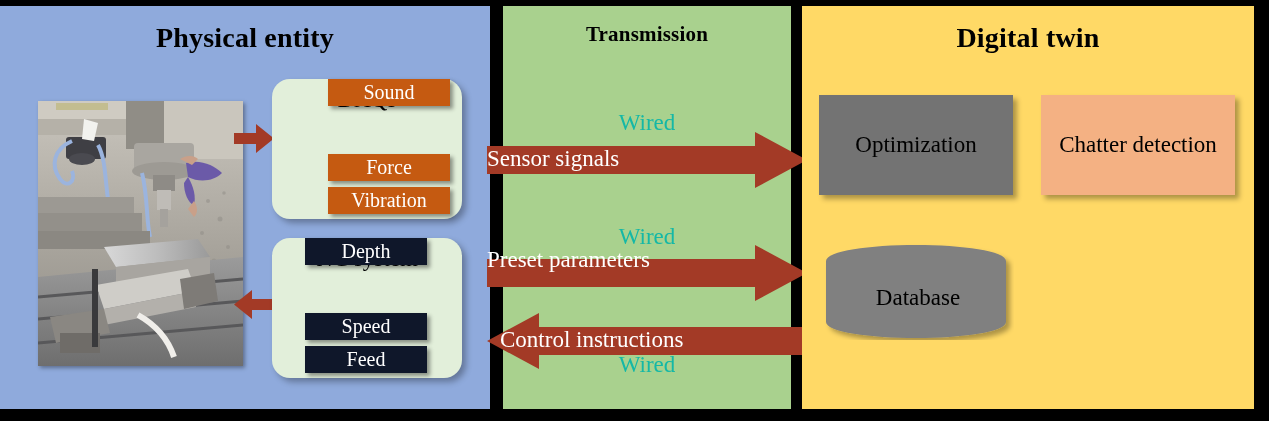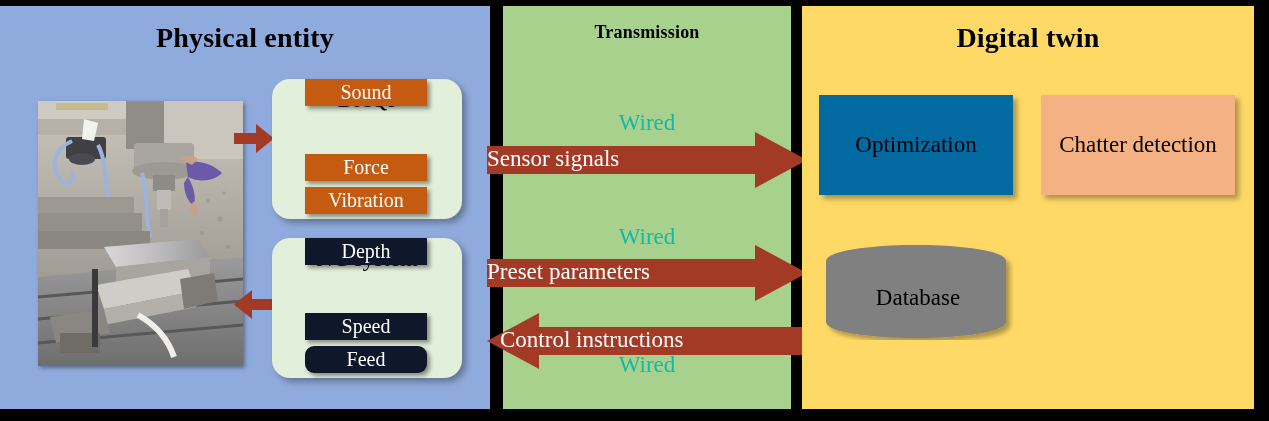--- a/index.html
+++ b/index.html
@@ -40,21 +40,21 @@
   .panel-title {
     position: absolute;
     left: 0; right: 0;
     top: 16px;
     text-align: center;
     font-weight: bold;
     font-size: 28px;
     color: #000000;
     letter-spacing: 0.2px;
   }
-  #panel-transmission .panel-title { font-size: 18px; }
+  #panel-transmission .panel-title { font-size: 21px; }
 
   
   #machine-photo {
     position: absolute;
     left: 38px; top: 95px;
     width: 205px; height: 265px;
     background: #9aa0a6;
     overflow: hidden;
     box-shadow: 2px 2px 4px rgba(0,0,0,0.35);
   }
@@ -83,29 +83,29 @@
     position: absolute;
     left: 33px;
     width: 122px;
     height: 27px;
     line-height: 27px;
     text-align: center;
     color: #ffffff;
     font-size: 20px;
     box-shadow: 3px 3px 4px rgba(0,0,0,0.40);
   }
-  .chip.orange { background: #c55a11; }
+  .chip.orange { background: #c55a11; margin-left: 23px; }
   .chip.olive  { background: #0f172a; }
 
   #box-daqs .chip:nth-of-type(1) { top: 42px; }
   #box-daqs .chip:nth-of-type(2) { top: 75px; }
   #box-daqs .chip:nth-of-type(3) { top: 108px; }
   #box-nc  .chip:nth-of-type(1) { top: 42px; }
   #box-nc  .chip:nth-of-type(2) { top: 75px; }
-  #box-nc  .chip:nth-of-type(3) { top: 108px; border-radius: 9px; }
+  #box-nc  .chip:nth-of-type(3) { top: 108px; }
 
   
   .small-arrow {
     position: absolute;
     width: 40px;
     height: 33px;
   }
   #arrow-to-daqs { left: 234px; top: 116px; }
   #arrow-to-nc   { left: 234px; top: 282px; }
   .small-arrow svg { display:block; width:100%; height:100%; }
@@ -122,21 +122,21 @@
 
   .arrow-label {
     position: absolute;
     color: #ffffff;
     font-size: 23px;
     text-align: left;
     white-space: nowrap;
     pointer-events: none;
   }
   #label-sensor  { left: 487px; top: 146px; width: 300px; }
-  #label-preset  { left: 487px; top: 259px; width: 300px; }
+  #label-preset  { left: 487px; top: 247px; width: 300px; }
   #label-control { left: 500px; top: 327px; width: 300px; }
 
   .wired-label {
     position: absolute;
     color: #14b8a6;
     font-size: 23px;
     text-align: center;
     white-space: nowrap;
   }
   #wired-top    { left: 503px; top: 110px; width: 288px; }
@@ -149,21 +149,21 @@
     box-sizing: border-box;
     display: flex;
     align-items: center;
     justify-content: center;
     text-align: center;
     font-size: 23px;
     color: #000000;
     line-height: 1.15;
     box-shadow: 4px 4px 5px rgba(0,0,0,0.32);
   }
-  #card-optimization { left: 819px; top: 95px;  width: 194px; height: 100px; background: #0369a1; }
+  #card-optimization { left: 819px; top: 95px;  width: 194px; height: 100px; background: #737373; }
   #card-chatter      { left: 1041px; top: 95px; width: 194px; height: 100px; background: #f4b183; }
   #card-process      { left: 1041px; top: 238px; width: 194px; height: 100px; background: #a9d18e; }
 
   #card-database {
     position: absolute;
     left: 822px; top: 243px;
     width: 192px; height: 97px;
   }
   #card-database svg { display:block; width:100%; height:100%; }
   #card-database .db-text {

